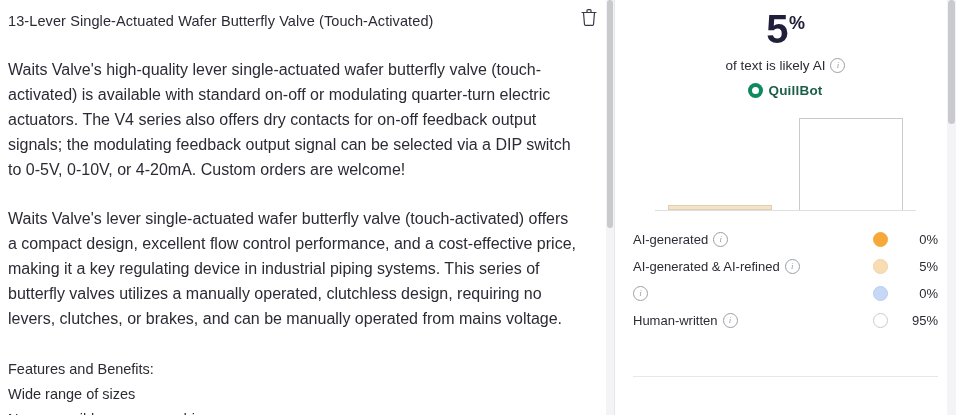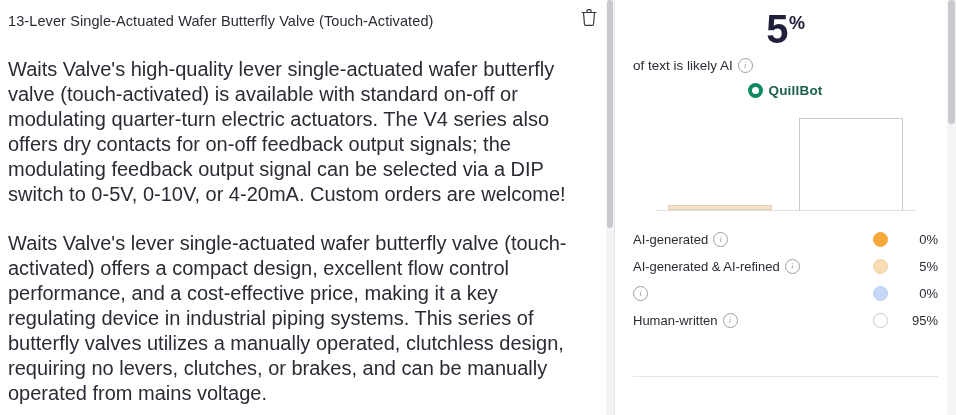--- a/index.html
+++ b/index.html
@@ -32,21 +32,21 @@
     overflow: hidden;
   }
   .doc-title {
     font-size: 14.5px;
     line-height: 20px;
     color: #2b2b35;
     margin: 3px 0 0 0;
     letter-spacing: 0.1px;
   }
   .para {
-    font-size: 20px;
+    font-size: 16px;
     line-height: 25px;
     color: #2b2b35;
     margin: 26px 0 0 0;
     max-width: 568px;
   }
   .para.tight {
     margin-top: 24px;
   }
   .feature-line {
     font-size: 14.5px;
@@ -122,20 +122,21 @@
     font-weight: 700;
     vertical-align: super;
     margin-left: 1px;
   }
   .score-caption {
     margin-top: 8px;
     font-size: 13.5px;
     color: #2b2b35;
     display: flex;
     align-items: center;
+    justify-content: center;
     gap: 5px;
   }
   .info-i {
     display: inline-flex;
     align-items: center;
     justify-content: center;
     width: 13px;
     height: 13px;
     border: 1px solid #9aa0a6;
     border-radius: 50%;
@@ -295,20 +296,21 @@
 
   <div class="text-pane">
 
     <div class="doc-title">13-Lever Single-Actuated Wafer Butterfly Valve (Touch-Activated)</div>
 
     <p class="para">Waits Valve's high-quality lever single-actuated wafer butterfly valve (touch-activated) is available with standard on-off or modulating quarter-turn electric actuators. The V4 series also offers dry contacts for on-off feedback output signals; the modulating feedback output signal can be selected via a DIP switch to 0-5V, 0-10V, or 4-20mA. Custom orders are welcome!</p>
     <p class="para tight">Waits Valve's lever single-actuated wafer butterfly valve (touch-activated) offers a compact design, excellent flow control performance, and a cost-effective price, making it a key regulating device in industrial piping systems. This series of butterfly valves utilizes a manually operated, clutchless design, requiring no levers, clutches, or brakes, and can be manually operated from mains voltage.</p>
 
     <div class="features-block">
       <div class="feature-line">Features and Benefits:</div>
+      <div class="feature-line">Wide range of sizes</div>
       <div class="feature-line">Non-reversible worm gear drive</div>
     </div>
 
     <div class="trash-btn">
       <svg width="16" height="18" viewBox="0 0 16 18" fill="none" xmlns="http://www.w3.org/2000/svg">
         <path d="M2.5 4.5h11l-1 12a1 1 0 0 1-1 .9H4.5a1 1 0 0 1-1-.9l-1-12z" stroke="#3a3a45" stroke-width="1.2" fill="none"></path>
         <path d="M1 4.5h14" stroke="#3a3a45" stroke-width="1.2" stroke-linecap="round"></path>
         <path d="M6 4.5V2.6a1 1 0 0 1 1-1h2a1 1 0 0 1 1 1V4.5" stroke="#3a3a45" stroke-width="1.2" fill="none"></path>
       </svg>
     </div>

